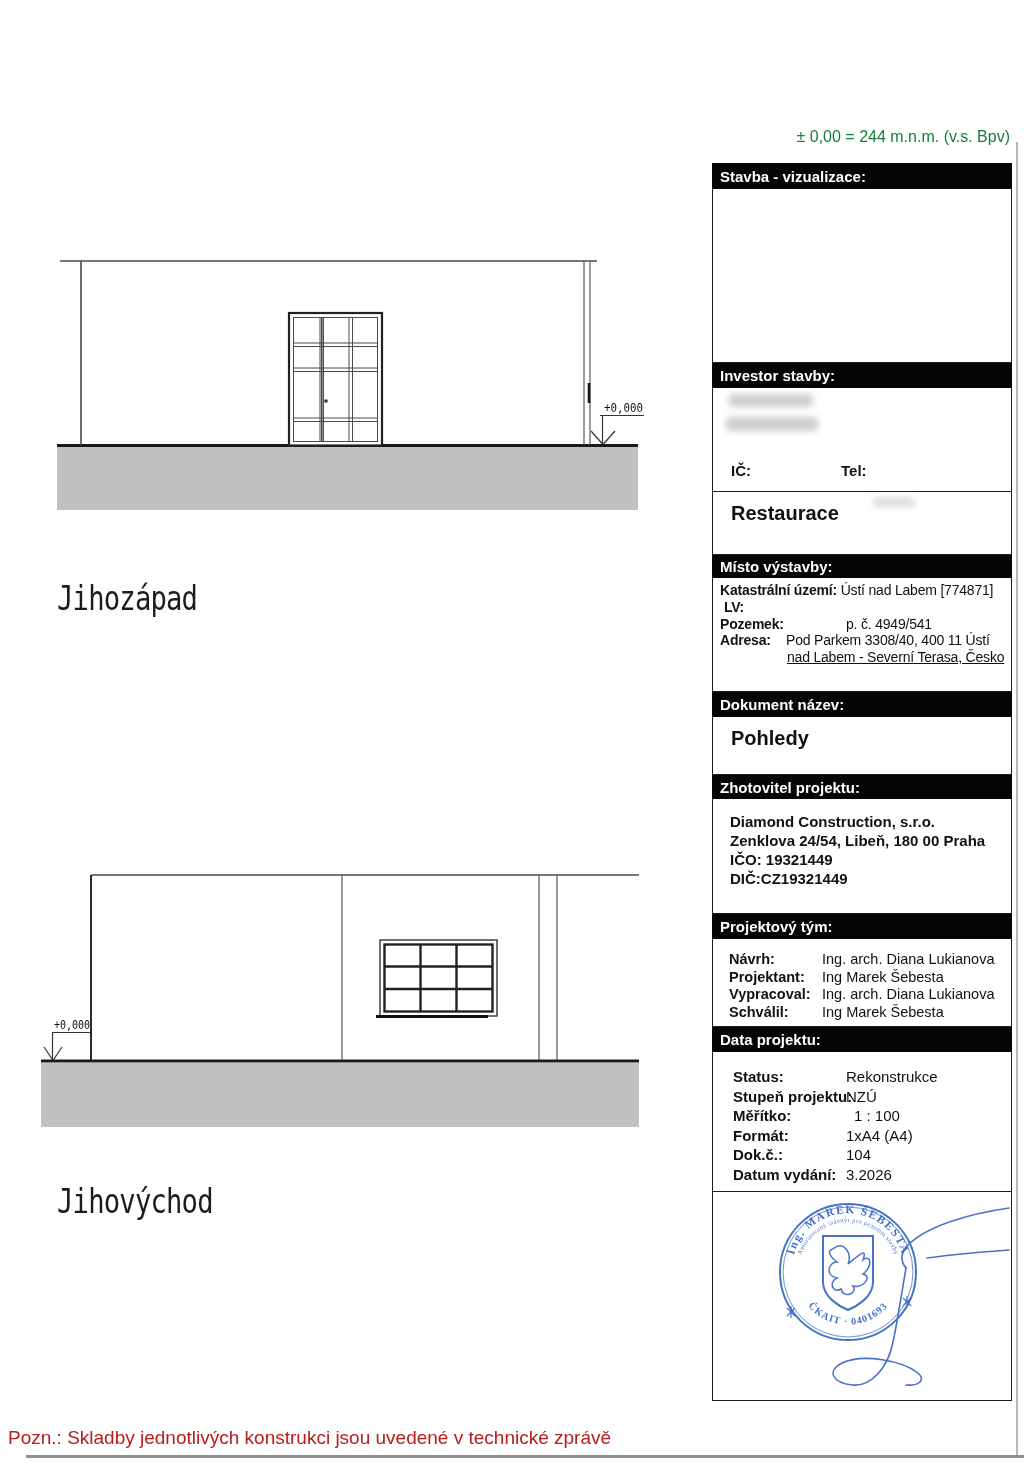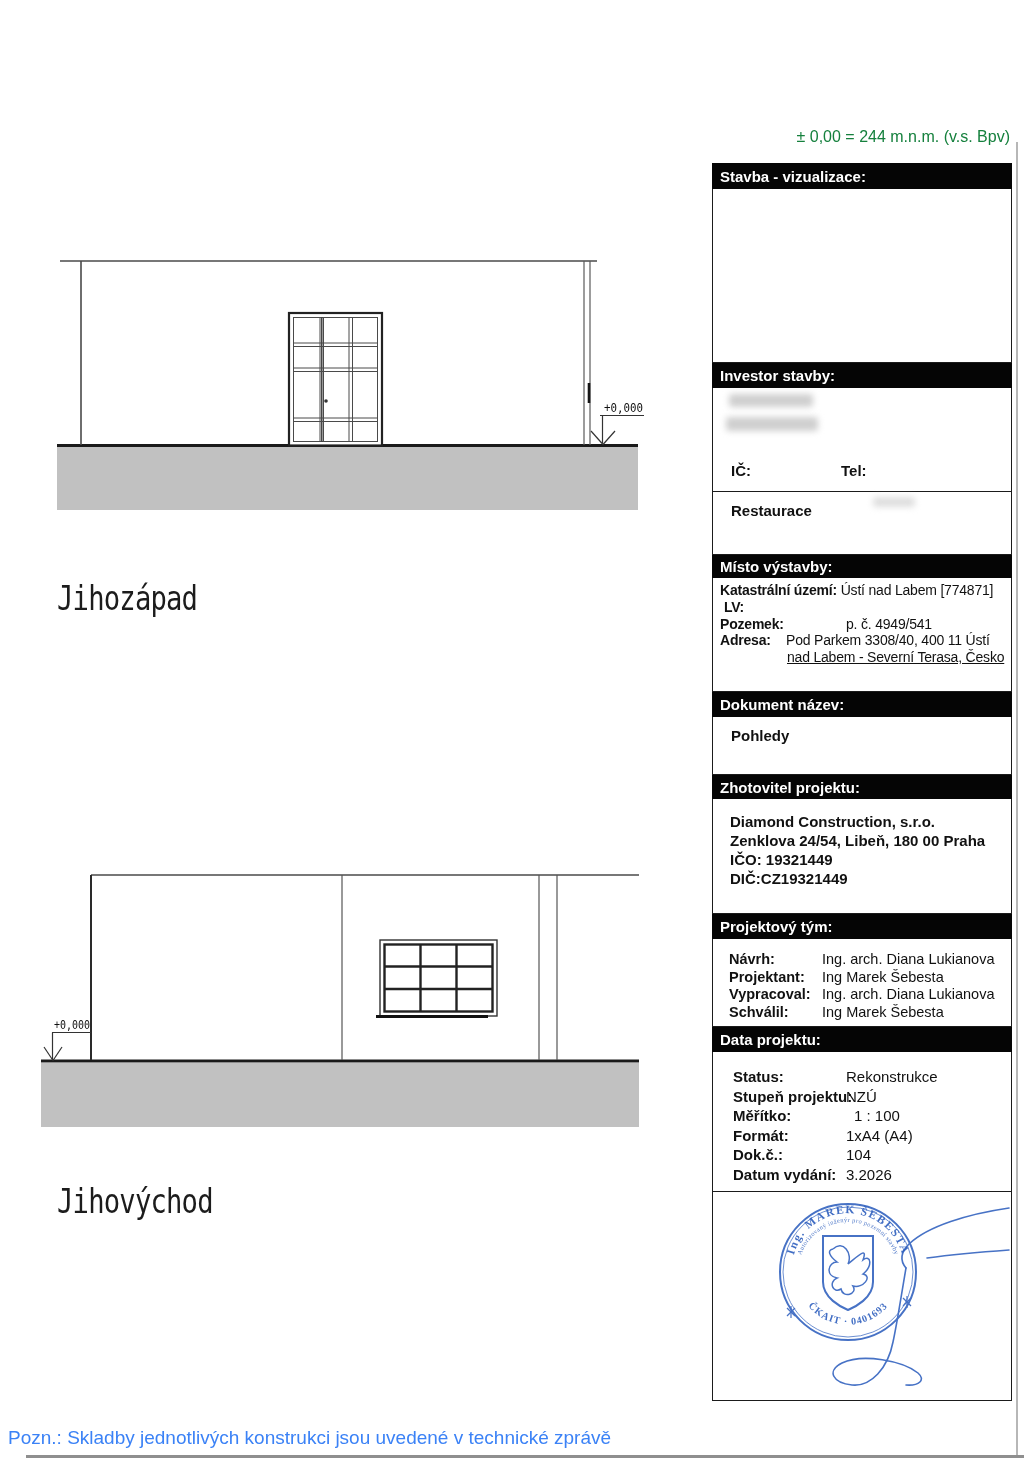--- a/index.html
+++ b/index.html
@@ -8,40 +8,40 @@
 
   
   #drawing-layer{position:absolute;left:0;top:0;z-index:1;}
 
   
   .elev-label{position:absolute;font-family:"DejaVu Sans Mono",monospace;font-size:34px;
               color:#1c1c1c;letter-spacing:-1px;transform:scaleX(0.8);transform-origin:0 0;
               white-space:nowrap;z-index:2;}
 
   .level-ref{position:absolute;top:128px;right:14px;font-size:16px;color:#15803d;z-index:3;white-space:nowrap;}
-  .footnote{position:absolute;left:8px;top:1427px;font-size:19px;color:#3b82f6;z-index:3;white-space:nowrap;}
+  .footnote{position:absolute;left:8px;top:1427px;font-size:19px;color:#b91c1c;z-index:3;white-space:nowrap;}
 
   
   .page-border-right{position:absolute;left:1016px;top:142px;width:2px;height:1315px;background:#b7b7b7;z-index:0;}
   .page-border-bottom{position:absolute;left:26px;top:1455px;width:998px;height:3px;background:#8f8f8f;z-index:0;}
 
   
   .title-block{position:absolute;left:712px;top:163px;width:300px;z-index:4;}
   .tb-bar{background:#050505;color:#fff;font-weight:bold;font-size:15px;
           padding-left:8px;display:flex;align-items:center;box-sizing:border-box;}
   .tb-body{background:#fff;border:1.6px solid #1b1b1b;border-top:none;box-sizing:border-box;position:relative;}
 
   .redact{position:absolute;background:#cfcfcf;filter:blur(3px);border-radius:3px;}
   .smudge{position:absolute;background:#dedede;filter:blur(3px);border-radius:3px;}
 
   .ic-tel{position:absolute;top:74px;left:0;width:100%;font-weight:bold;font-size:15px;}
   .ic-tel .ic{position:absolute;left:18px;}
   .ic-tel .tel{position:absolute;left:128px;}
 
-  .big-name{padding:10px 0 0 18px;font-weight:bold;font-size:15px;}
+  .big-name{padding:10px 0 0 18px;font-weight:bold;font-size:20px;}
 
   .loc-body{font-size:14px;line-height:16.8px;padding:4px 4px 0 7px;letter-spacing:-0.2px;}
   .loc-body b{letter-spacing:-0.3px;}
   .loc-inline-label{font-weight:bold;}
   .loc-parcel-label{font-weight:bold;display:inline-block;width:126px;}
   .loc-addr-label{font-weight:bold;display:inline-block;width:66px;vertical-align:top;}
   .loc-addr-2{margin-left:67px;text-decoration:underline;}
 
   .contractor-body{padding:13px 16px 0 17px;font-weight:bold;font-size:15px;line-height:19px;}
 

